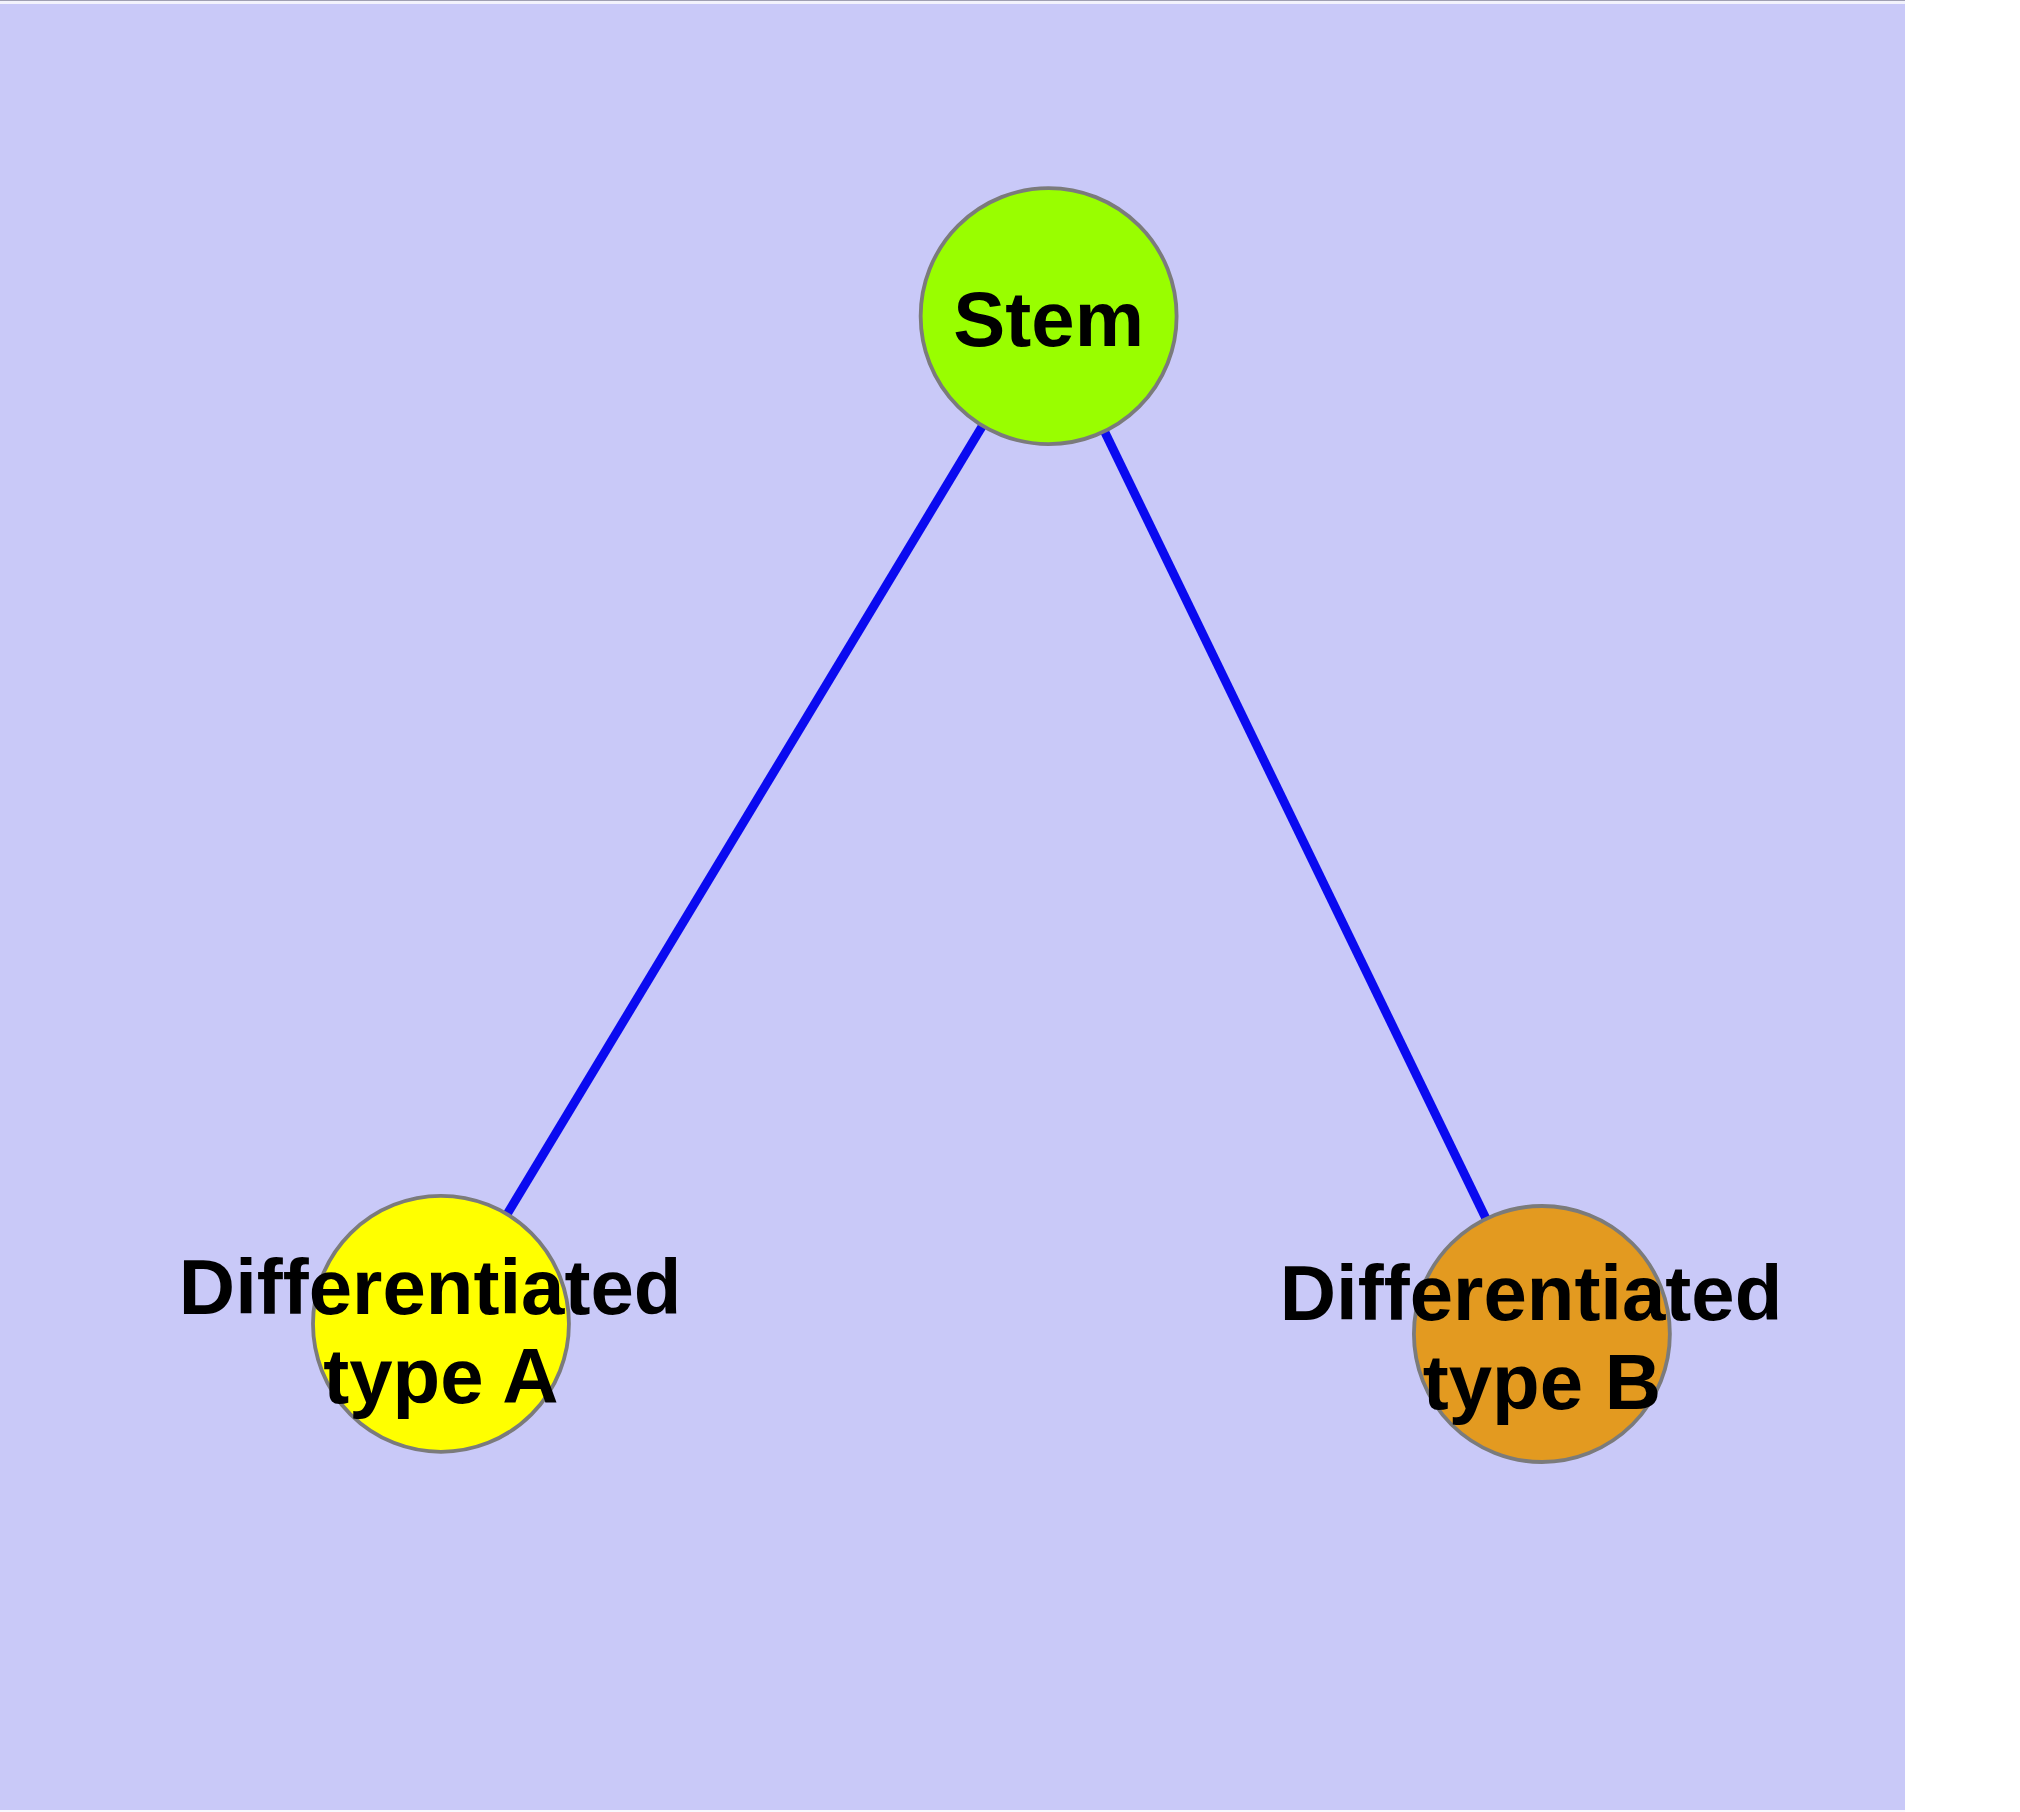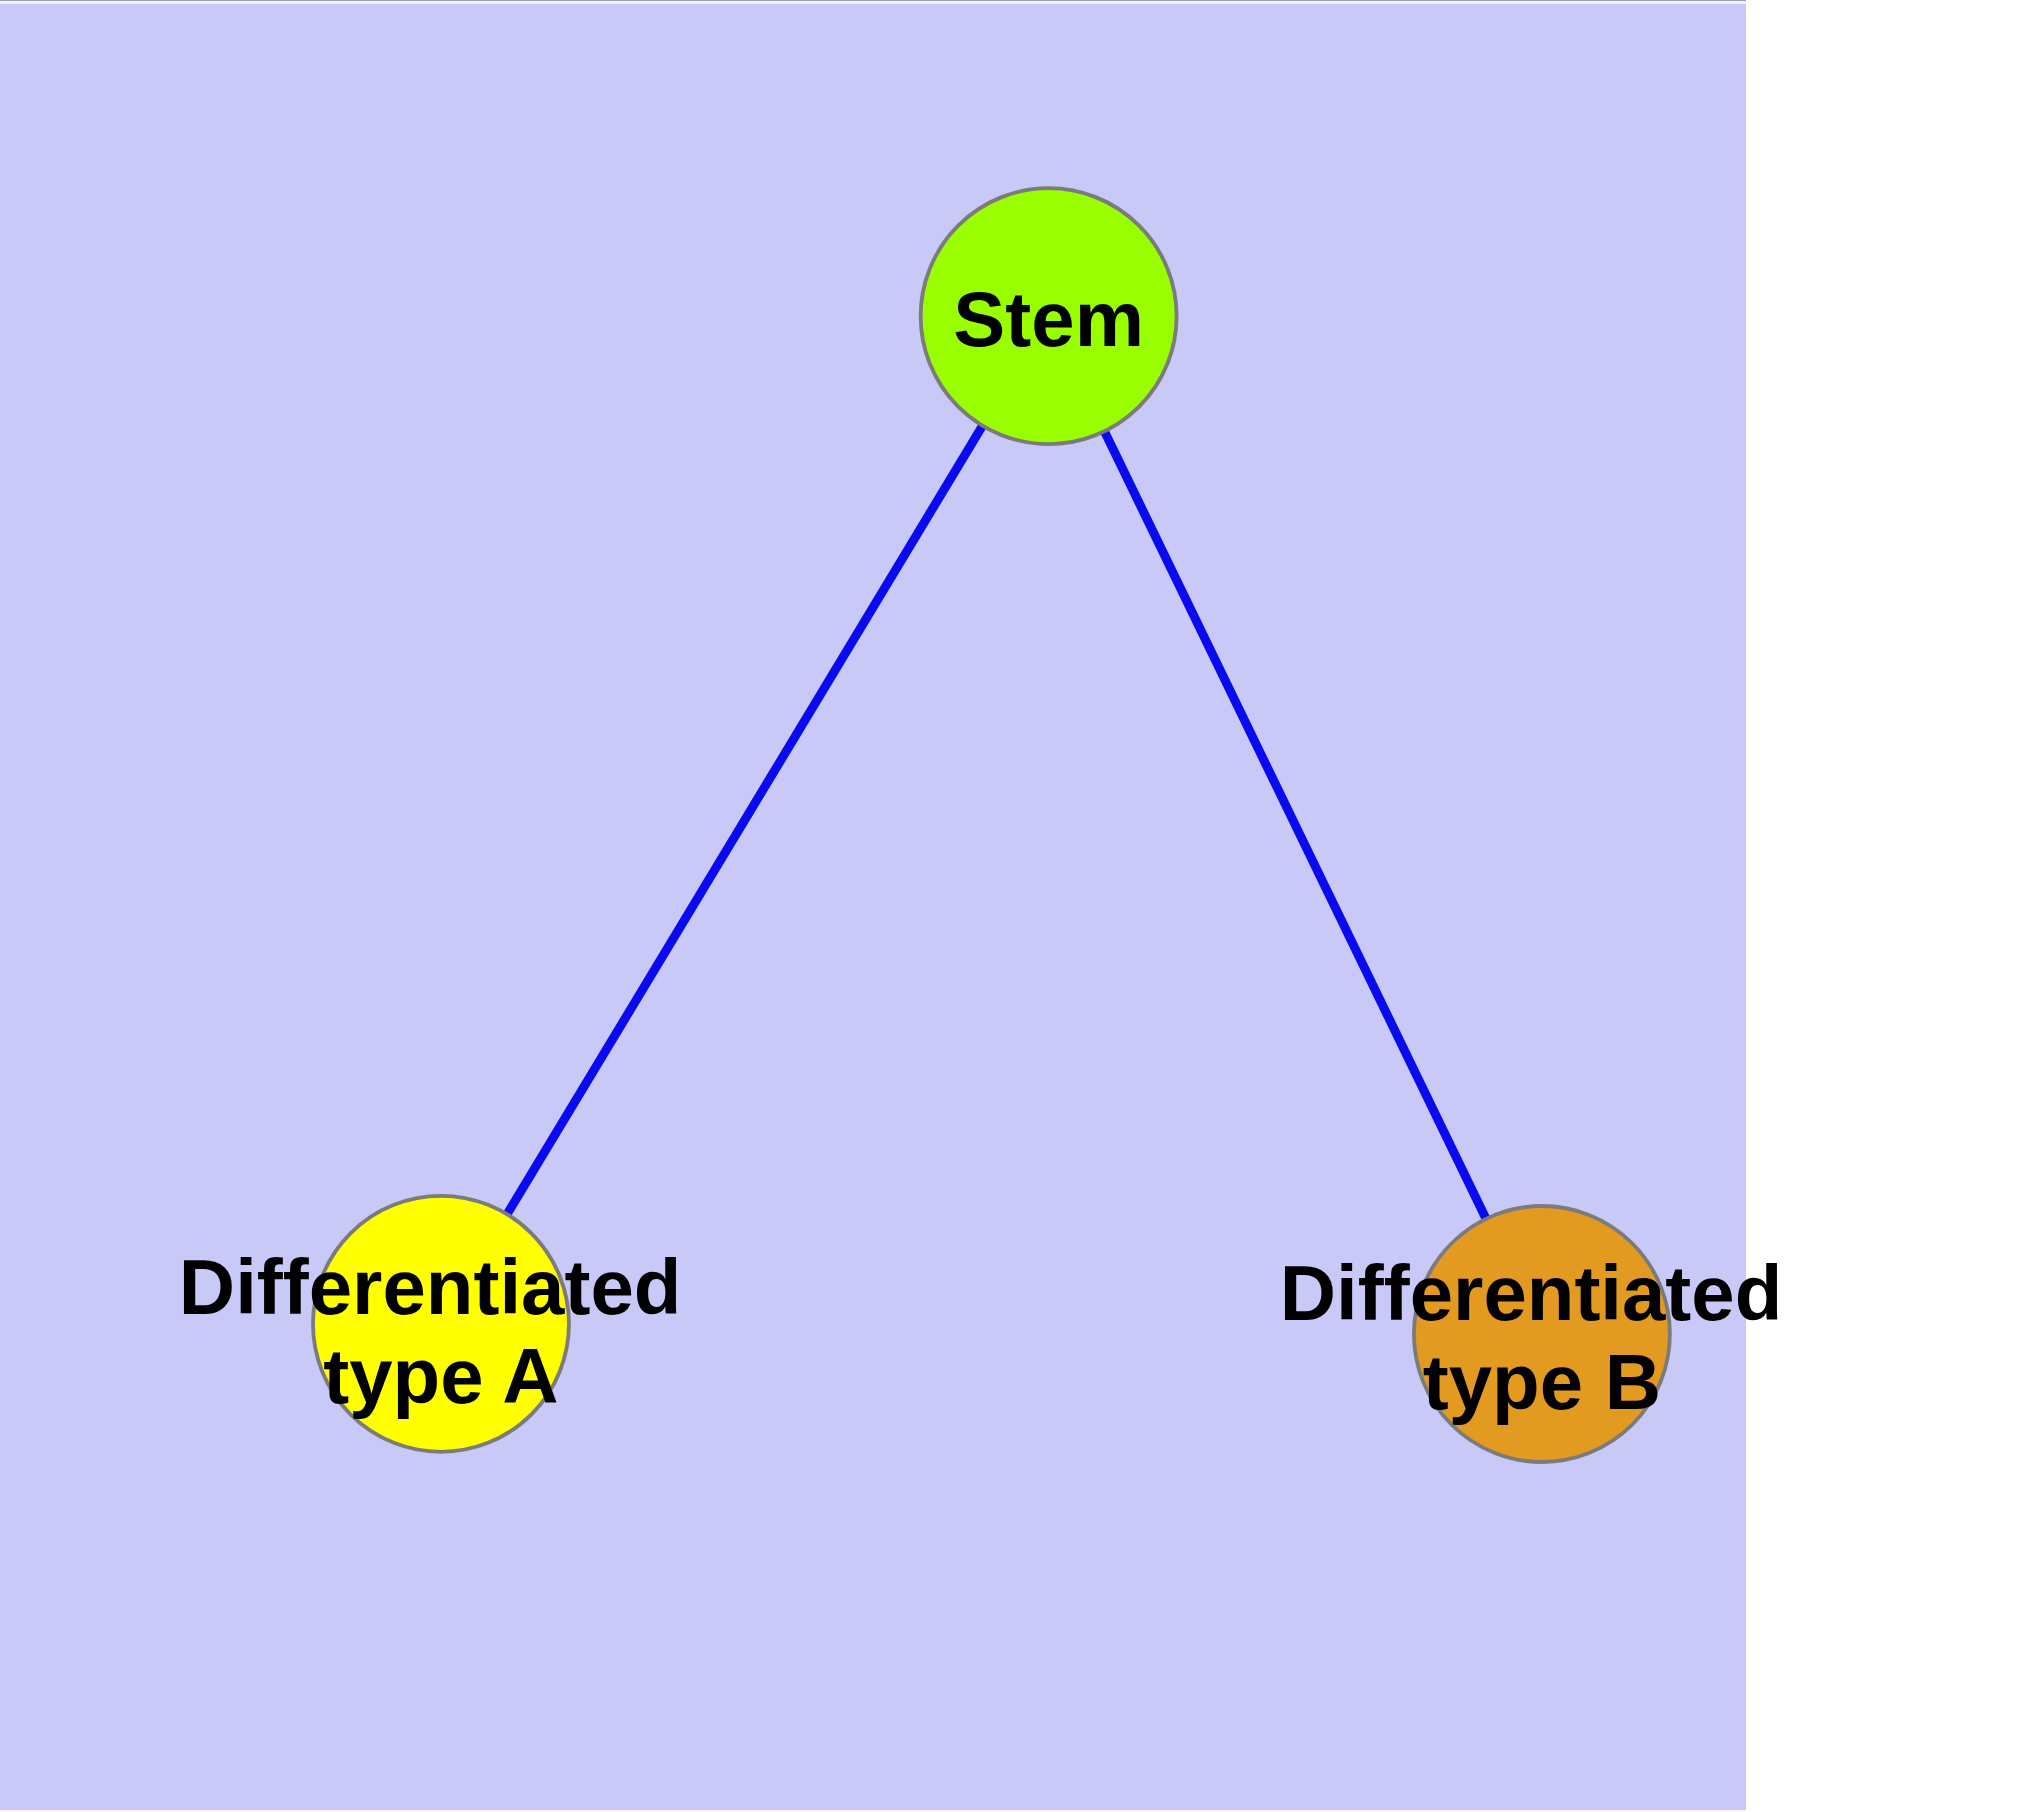--- a/index.html
+++ b/index.html
@@ -4,21 +4,21 @@
 <style>
   html, body {
     margin: 0;
     padding: 0;
     width: 2021px;
     height: 1812px;
     overflow: hidden;
   }
   .canvas {
     position: relative;
-    width: 1746px;
+    width: 1905px;
     height: 1812px;
     background: #C9C9F8; 
     font-family: "Liberation Sans", sans-serif;
   }
   .window-top-edge {
     position: absolute;
     top: 0; left: 0; right: 0;
     height: 3.4px;
     background: #f2f2fc;
     border-top: 1.7px solid #9f9fb2;

